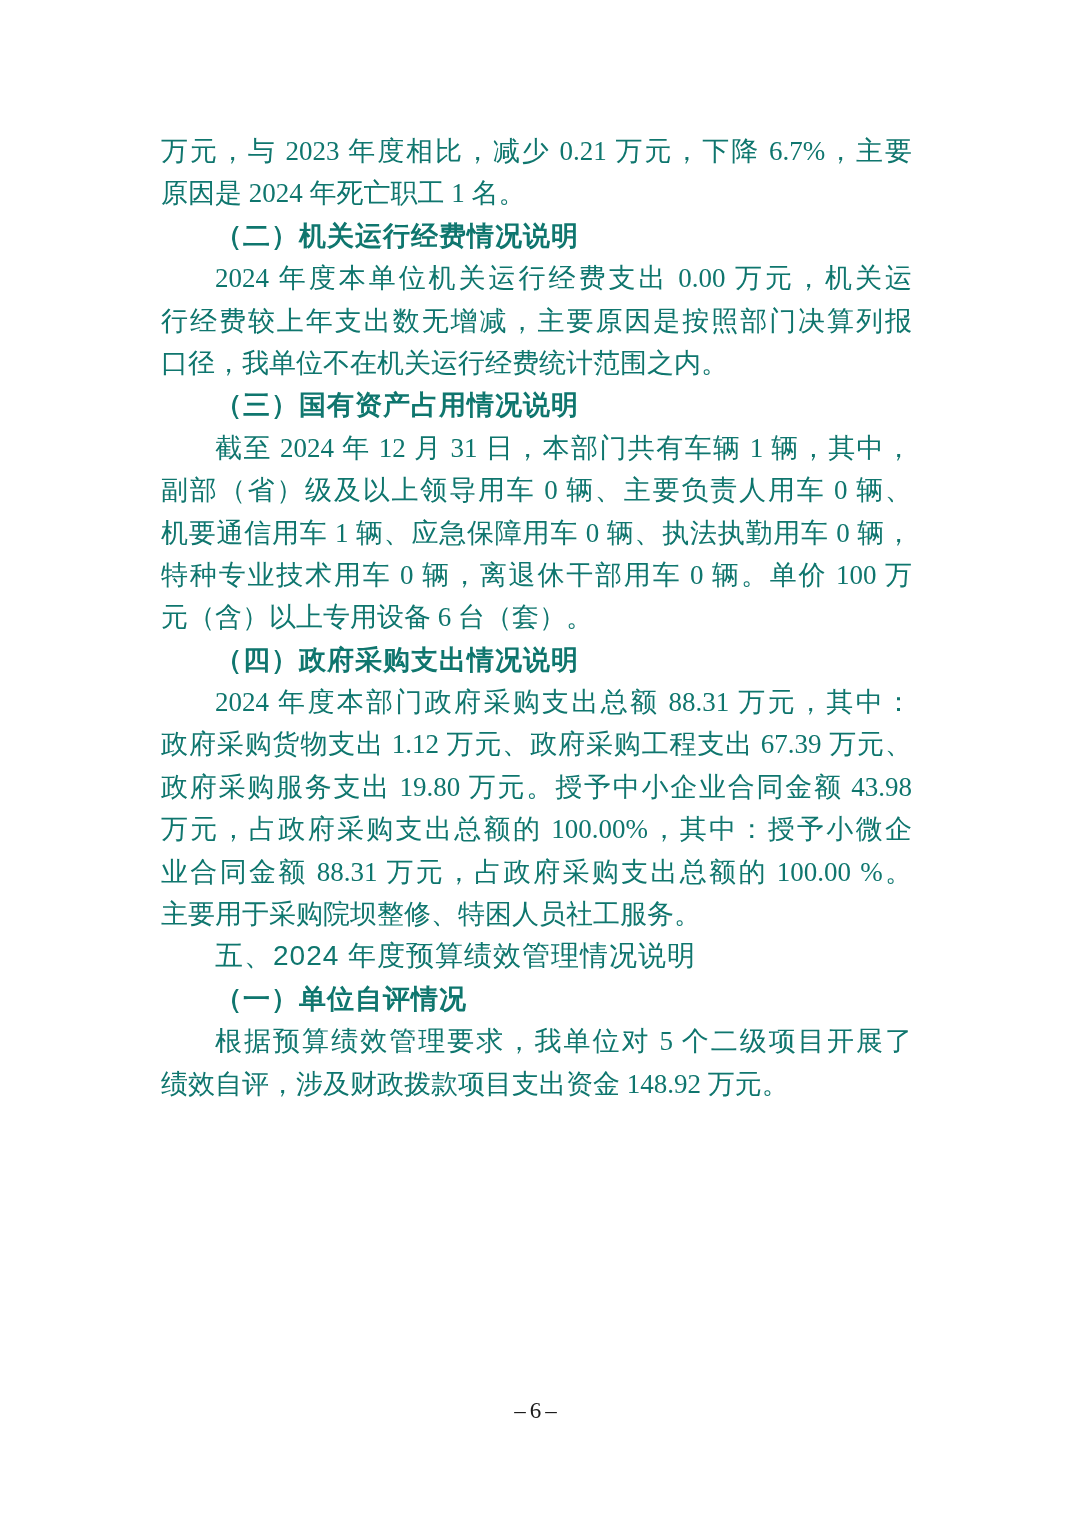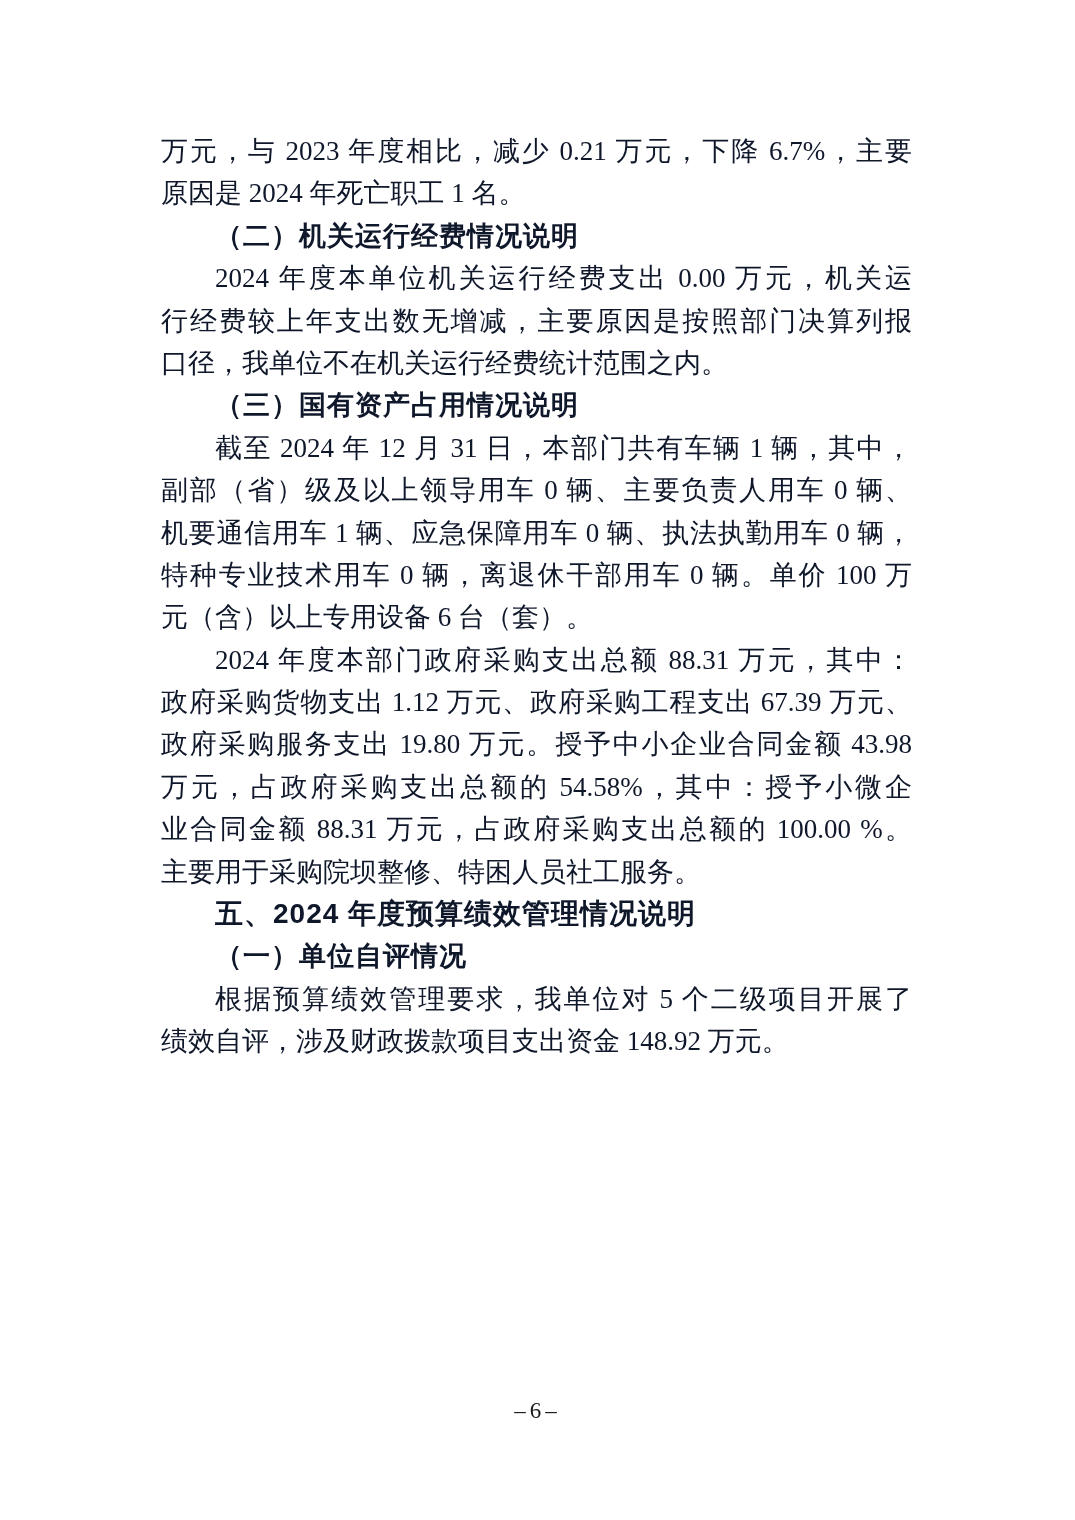--- a/index.html
+++ b/index.html
@@ -21,38 +21,38 @@
     left: 161px;
     top: 130px;
     width: 751px;
   }
   .line {
     font-size: 27px;
     line-height: 42.4px;
     height: 42.4px;
     text-align: justify;
     text-align-last: justify;
-    color: #0f172a;
+    color: #0f766e;
   }
   .line.last-left {
     text-align-last: left;
   }
   .line.body-indent {
     text-indent: 54px;
   }
   .line.heading-kai {
     text-indent: 54px;
     font-weight: 700;
     text-align: center;
     text-align-last: left;
     letter-spacing: 1px;
   }
   .line.heading-hei {
     text-indent: 54px;
-    font-weight: 700;
+    font-weight: 400;
     font-family: "Liberation Sans", sans-serif;
     font-size: 28px;
     text-align: center;
     text-align-last: left;
     letter-spacing: 1px;
   }
   .page-number {
     position: absolute;
     top: 1398px;
     left: 0;
@@ -73,24 +73,25 @@
       <div class="line heading-kai last-left">（二）机关运行经费情况说明</div>
       <div class="line body-indent">2024 年度本单位机关运行经费支出 0.00 万元，机关运</div>
       <div class="line body">行经费较上年支出数无增减，主要原因是按照部门决算列报</div>
       <div class="line body last-left">口径，我单位不在机关运行经费统计范围之内。</div>
       <div class="line heading-kai last-left">（三）国有资产占用情况说明</div>
       <div class="line body-indent">截至 2024 年 12 月 31 日，本部门共有车辆 1 辆，其中，</div>
       <div class="line body">副部（省）级及以上领导用车 0 辆、主要负责人用车 0 辆、</div>
       <div class="line body">机要通信用车 1 辆、应急保障用车 0 辆、执法执勤用车 0 辆，</div>
       <div class="line body">特种专业技术用车 0 辆，离退休干部用车 0 辆。单价 100 万</div>
       <div class="line body last-left">元（含）以上专用设备 6 台（套）。</div>
+      <div class="line heading-kai last-left">（四）政府采购支出情况说明</div>
       <div class="line body-indent">2024 年度本部门政府采购支出总额 88.31 万元，其中：</div>
       <div class="line body">政府采购货物支出 1.12 万元、政府采购工程支出 67.39 万元、</div>
       <div class="line body">政府采购服务支出 19.80 万元。授予中小企业合同金额 43.98</div>
-      <div class="line body">万元，占政府采购支出总额的 54.58%，其中：授予小微企</div>
+      <div class="line body">万元，占政府采购支出总额的 100.00%，其中：授予小微企</div>
       <div class="line body">业合同金额 88.31 万元，占政府采购支出总额的 100.00 %。</div>
       <div class="line body last-left">主要用于采购院坝整修、特困人员社工服务。</div>
       <div class="line heading-hei last-left">五、2024 年度预算绩效管理情况说明</div>
       <div class="line heading-kai last-left">（一）单位自评情况</div>
       <div class="line body-indent">根据预算绩效管理要求，我单位对 5 个二级项目开展了</div>
       <div class="line body last-left">绩效自评，涉及财政拨款项目支出资金 148.92 万元。</div>
     </div>
   <div class="page-number">–6–</div>
 </div>
 

